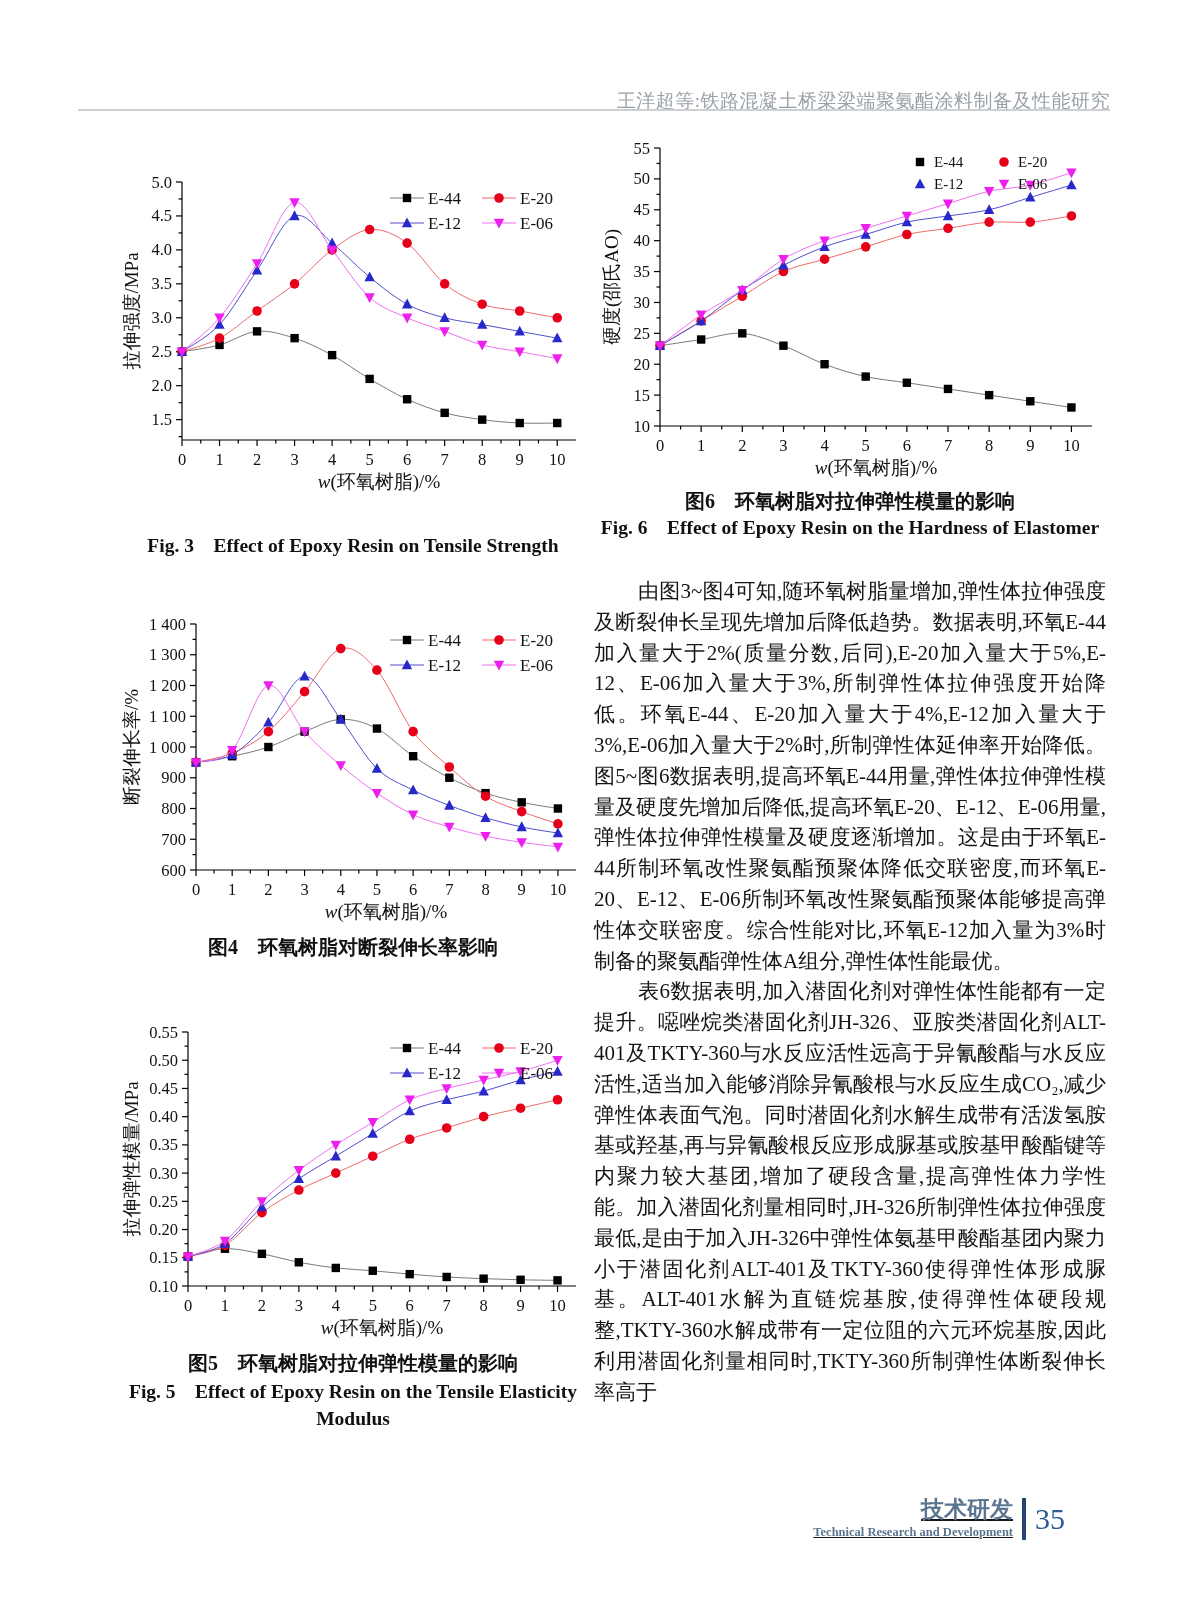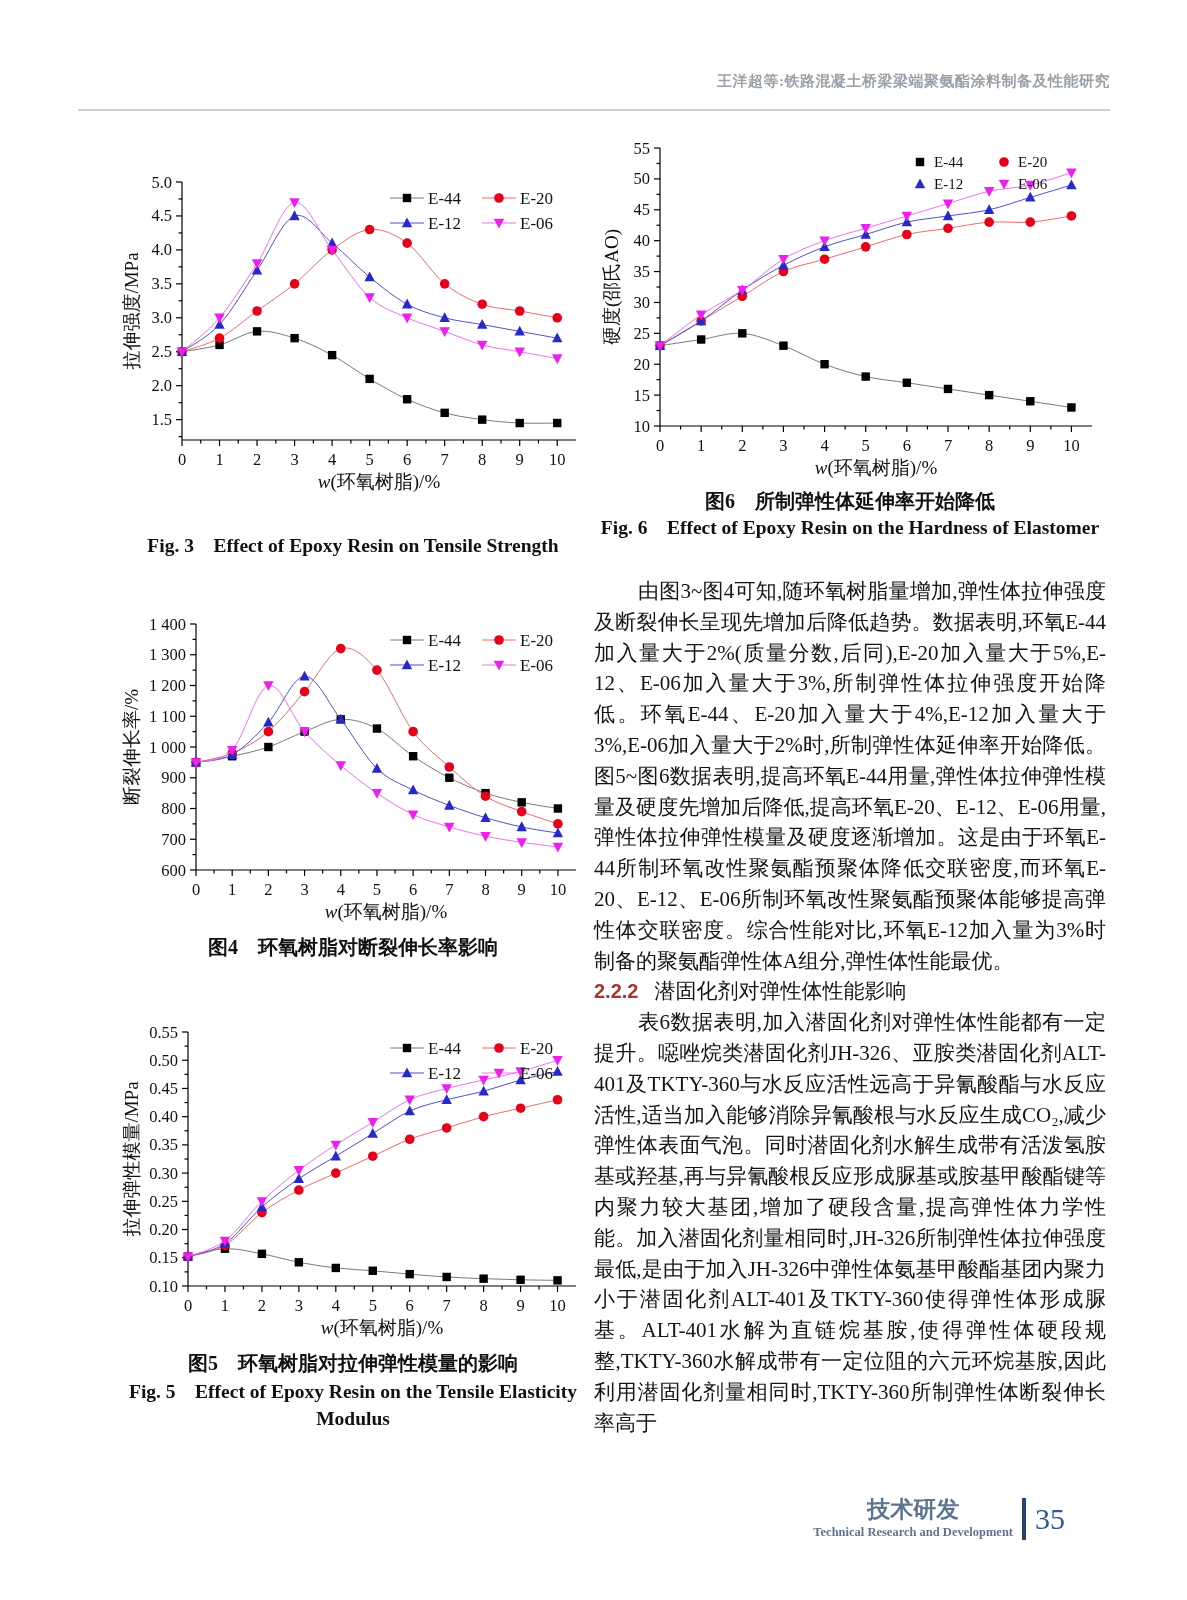--- a/index.html
+++ b/index.html
@@ -1,37 +1,37 @@
 <!DOCTYPE html>
 <html lang="zh"><head>
 <meta charset="utf-8">
 <style>
   html,body{margin:0;padding:0;background:#9a9a9a;}
   .page{position:relative;width:1187px;height:1600px;margin:0 auto;background:#ffffff;
         font-family:"Liberation Serif","DejaVu Serif",serif;color:#151515;overflow:hidden;}
 
-  .header-title{position:absolute;top:72px;right:77px;font-size:15px;color:#9aa2a9;letter-spacing:.5px;font-weight:bold;}
+  .header-title{position:absolute;top:88px;right:77px;font-size:19px;color:#9aa2a9;letter-spacing:.5px;}
   .header-rule{position:absolute;top:109px;left:78px;width:1032px;border-top:2px solid #ccd0d4;}
 
   .intro-line{position:absolute;left:120px;top:126px;font-size:21.5px;color:#141414;}
 
   .chart{position:absolute;}
   .cap{position:absolute;text-align:center;font-weight:bold;color:#111;}
   .cap-cn{font-size:20px;}
   .cap-en{font-size:19.5px;line-height:27px;}
 
   .bodytext{position:absolute;left:594px;top:576px;width:512px;font-size:21px;line-height:30.8px;
             text-align:justify;text-justify:inter-ideograph;color:#141414;}
   .bodytext p{margin:0;text-indent:2.1em;}
   .bodytext p.sec{text-indent:0;}
   .sec .num{color:#a5382c;font-family:"Liberation Sans",sans-serif;font-weight:bold;font-size:20px;}
   .sec .ttl{margin-left:16px;}
 
   .footer{position:absolute;top:1497px;right:122px;display:flex;align-items:center;gap:9px;}
-  .footer-left{text-align:center;}
+  .footer-left{text-align:right;text-decoration:underline;}
   .footer-cn{font-family:"Liberation Sans",sans-serif;font-weight:bold;font-size:23px;line-height:24px;color:#5b7590;}
   .footer-en{font-size:12.5px;font-weight:bold;color:#5b7590;margin-top:4px;}
   .footer-bar{width:4px;height:42px;background:#24456e;}
   .footer-num{font-size:30px;color:#2e5c94;}
 
   svg text{font-family:"Liberation Serif","DejaVu Serif",serif;fill:#111;}
   .ax{stroke:#000;stroke-width:1.2;}
   .tick{font-size:16.5px;}
   .axlabel{font-size:19px;}
 </style>
@@ -540,26 +540,25 @@
         <polygon points="469.4285714285714,44.31111111111111 474.6285714285714,34.511111111111106 464.2285714285714,34.511111111111106" fill="#ed1fed"></polygon>
         <rect x="313.8" y="23.8" width="8.4" height="8.4" fill="#000000"></rect>
         <text x="332" y="33" font-size="15">E-44</text>
         <circle cx="402" cy="28" r="4.8" fill="#e60019"></circle>
         <text x="416" y="33" font-size="15">E-20</text>
         <polygon points="318,44.4 323.2,54.2 312.8,54.2" fill="#2828c8"></polygon>
         <text x="332" y="55" font-size="15">E-12</text>
         <polygon points="402,55.6 407.2,45.8 396.8,45.8" fill="#ed1fed"></polygon>
         <text x="416" y="55" font-size="15">E-06</text>
       </svg></div>
-  <div class="cap cap-cn" style="left:600px;top:488px;width:500px;">图6　所制弹性体延伸率开始降低</div>
+  <div class="cap cap-cn" style="left:600px;top:488px;width:500px;">图6　环氧树脂对拉伸弹性模量的影响</div>
   <div class="cap cap-en" style="left:600px;top:514px;width:500px;">Fig. 6　Effect of Epoxy Resin on the Hardness of Elastomer</div>
 
   <div class="bodytext">
     <p>由图3~图4可知,随环氧树脂量增加,弹性体拉伸强度及断裂伸长呈现先增加后降低趋势。数据表明,环氧E-44加入量大于2%(质量分数,后同),E-20加入量大于5%,E-12、E-06加入量大于3%,所制弹性体拉伸强度开始降低。环氧E-44、E-20加入量大于4%,E-12加入量大于3%,E-06加入量大于2%时,所制弹性体延伸率开始降低。图5~图6数据表明,提高环氧E-44用量,弹性体拉伸弹性模量及硬度先增加后降低,提高环氧E-20、E-12、E-06用量,弹性体拉伸弹性模量及硬度逐渐增加。这是由于环氧E-44所制环氧改性聚氨酯预聚体降低交联密度,而环氧E-20、E-12、E-06所制环氧改性聚氨酯预聚体能够提高弹性体交联密度。综合性能对比,环氧E-12加入量为3%时制备的聚氨酯弹性体A组分,弹性体性能最优。</p>
-    <p class="sec"><span class="num">2.2.2</span><span class="ttl">潜固化剂对弹性体性能影响</span></p>
     <p>表6数据表明,加入潜固化剂对弹性体性能都有一定提升。噁唑烷类潜固化剂JH-326、亚胺类潜固化剂ALT-401及TKTY-360与水反应活性远高于异氰酸酯与水反应活性,适当加入能够消除异氰酸根与水反应生成CO₂,减少弹性体表面气泡。同时潜固化剂水解生成带有活泼氢胺基或羟基,再与异氰酸根反应形成脲基或胺基甲酸酯键等内聚力较大基团,增加了硬段含量,提高弹性体力学性能。加入潜固化剂量相同时,JH-326所制弹性体拉伸强度最低,是由于加入JH-326中弹性体氨基甲酸酯基团内聚力小于潜固化剂ALT-401及TKTY-360使得弹性体形成脲基。ALT-401水解为直链烷基胺,使得弹性体硬段规整,TKTY-360水解成带有一定位阻的六元环烷基胺,因此利用潜固化剂量相同时,TKTY-360所制弹性体断裂伸长率高于</p>
   </div>
 
   <div class="footer">
     <div class="footer-left">
       <div class="footer-cn">技术研发</div>
       <div class="footer-en">Technical Research and Development</div>
     </div>
     <div class="footer-bar"></div>
     <div class="footer-num">35</div>

